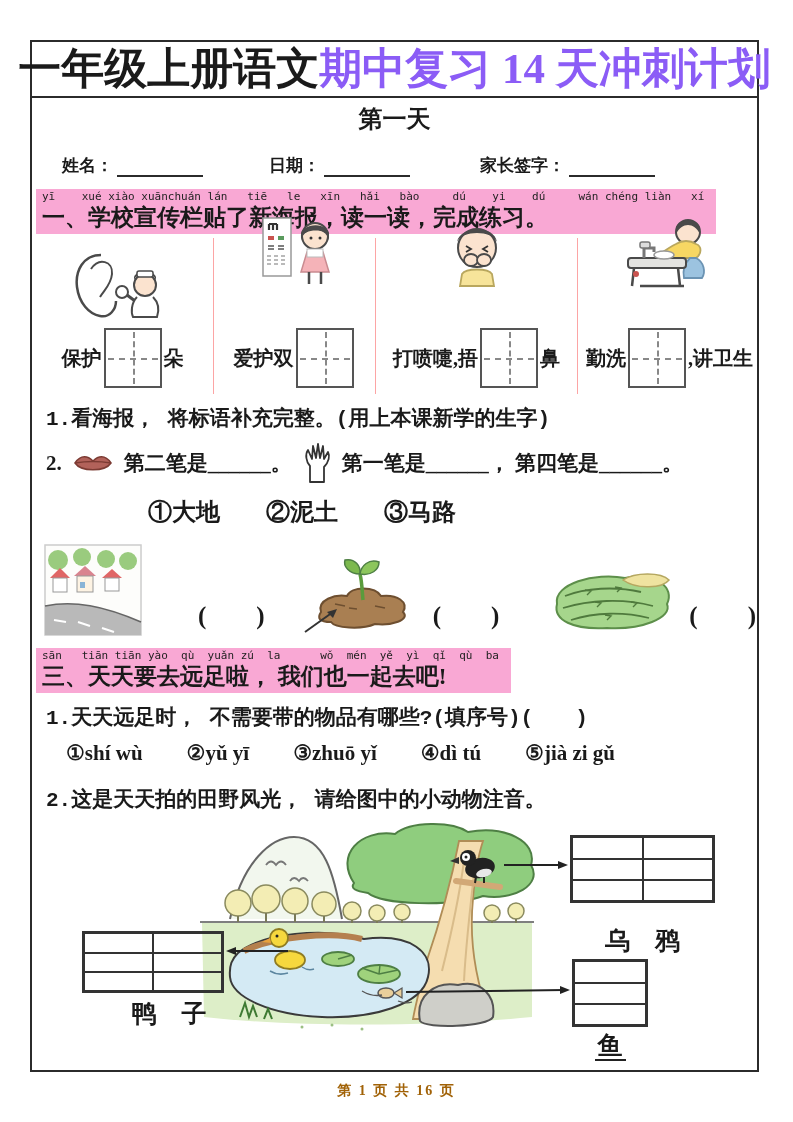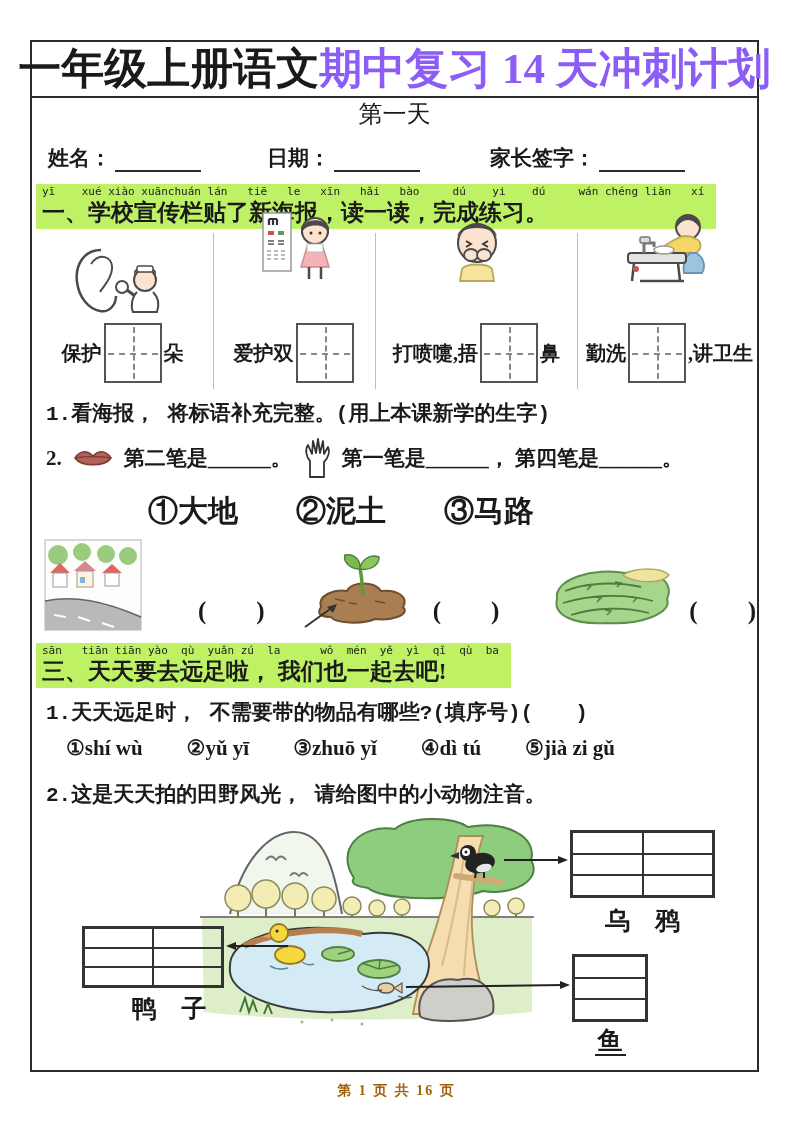--- a/index.html
+++ b/index.html
@@ -9,59 +9,59 @@
   }
   .frame{
     position:absolute;left:30px;top:40px;width:729px;height:1032px;
     border:2px solid #2b2b2b;background:#fff;box-sizing:border-box;
   }
   .title-row{
     height:54px;border-bottom:2px solid #2b2b2b;display:flex;align-items:center;
     justify-content:center;font-size:43px;font-weight:bold;white-space:nowrap;
   }
   .title-red{color:#8b5cf6;}
-  .day{ text-align:center;font-size:24px;font-weight:normal;height:30px;}
+  .day{ text-align:center;font-size:24px;font-weight:bold;margin-top:5px;height:30px;}
   .info-row{
-    display:flex;align-items:flex-end;padding:0 16px;margin-top:12px;
-    font-size:21px;font-weight:bold;white-space:nowrap;height:32px;
+    display:flex;align-items:flex-end;padding:0 30px;margin-top:12px;
+    font-size:17px;font-weight:bold;white-space:nowrap;height:32px;
   }
   .info-item{display:flex;align-items:flex-end;}
   .info-sp1{width:66px;} .info-sp2{width:70px;}
   .blank{display:inline-block;width:86px;height:22px;border-bottom:2px solid #2b2b2b;margin-left:4px;}
-  .sec-head{display:inline-block;background:#bef264;padding:2px 12px 3px 6px;margin-left:4px;}
+  .sec-head{display:inline-block;background:#f9a8d4;padding:2px 12px 3px 6px;margin-left:4px;}
   .sec1{margin-top:12px;} .sec2{margin-top:10px;} .sec3{margin-top:12px;}
   .pinyin{font-family:"DejaVu Sans Mono",monospace;font-size:11px;line-height:1.15;white-space:pre;color:#222;}
   .sec-title{font-size:23px;font-weight:bold;white-space:nowrap;line-height:1.2;}
   .poster{display:flex;margin-top:4px;height:156px;}
   .pcell{box-sizing:border-box;display:flex;flex-direction:column;align-items:center;justify-content:flex-end;padding-bottom:6px;flex:none;}
   .pcell+.pcell{border-left:1px solid #fca5a5;gap:32px;}
   .pc1{width:181px;} .pc2{width:162px;} .pc3{width:202px;} .pc4{width:184px;}
   .art{height:86px;display:flex;align-items:center;justify-content:center;}
   .ptext{font-size:20px;font-weight:bold;white-space:nowrap;display:flex;align-items:center;}
   .tzg{width:54px;height:56px;border:2px solid #555;background:#fff;position:relative;margin:0 2px;flex:none;}
   .tzg::before{content:"";position:absolute;left:50%;top:2px;bottom:2px;border-left:2px dashed #888;}
   .tzg::after{content:"";position:absolute;top:50%;left:2px;right:2px;border-top:2px dashed #888;}
   .q{font-size:21px;font-weight:bold;padding:0 14px;white-space:nowrap;font-family:Liberation Mono, monospace;}
   .q1s1{margin-top:10px;height:30px;}
   .q2row{display:flex;align-items:center;gap:10px;padding:0 14px;margin-top:6px;height:46px;font-size:21px;font-weight:bold;white-space:nowrap;}
-  .opts2{display:flex;gap:58px;margin:10px 0 0 116px;font-size:30px;font-weight:bold;height:32px;}
+  .opts2{display:flex;gap:46px;margin:10px 0 0 116px;font-size:24px;font-weight:bold;height:32px;}
   .imgrow{display:flex;align-items:flex-end;margin-top:8px;padding:0 8px;height:100px;}
   .paren{font-size:25px;font-weight:bold;margin-bottom:4px;white-space:pre;}
   .q1s3{margin-top:10px;height:32px;}
   .opts3{display:flex;gap:44px;margin:6px 0 0 34px;font-size:21px;font-weight:bold;height:34px;white-space:nowrap;}
   .q2s3{margin-top:10px;height:34px;}
   .scene{position:relative;height:240px;margin-top:2px;}
   .scene-svg{position:absolute;left:0;top:0;}
   .agrid{position:absolute;border:2px solid #333;display:grid;background:transparent;box-sizing:border-box;}
   .agrid div{border:1px solid #333;}
   .g-crow{left:538px;top:14px;width:145px;height:68px;grid-template-columns:1fr 1fr;grid-template-rows:1fr 1fr 1fr;}
   .g-duck{left:50px;top:110px;width:142px;height:62px;grid-template-columns:1fr 1fr;grid-template-rows:1fr 1fr 1fr;}
   .g-fish{left:540px;top:138px;width:76px;height:68px;grid-template-columns:1fr;grid-template-rows:1fr 1fr 1fr;}
   .alabel{position:absolute;font-size:25px;font-weight:bold;text-align:center;white-space:pre;}
-  .l-crow{left:538px;top:88px;width:145px;}
+  .l-crow{left:538px;top:103px;width:145px;}
   .l-duck{left:66px;top:176px;width:142px;}
   .l-fish{left:540px;top:208px;width:76px;}
   .l-fish span{border-bottom:2px solid #222;padding:0 3px;}
   .footer{position:absolute;left:0;width:793px;top:1082px;text-align:center;font-size:14px;font-weight:bold;letter-spacing:2px;color:#a16207;}
   svg{display:block;}
 </style>
 </head>
 <body>
 
 <div class="frame">

